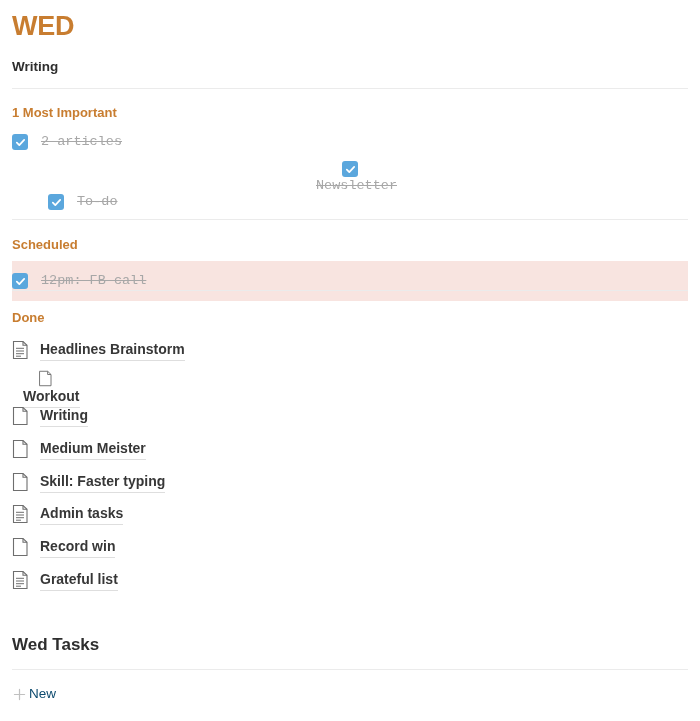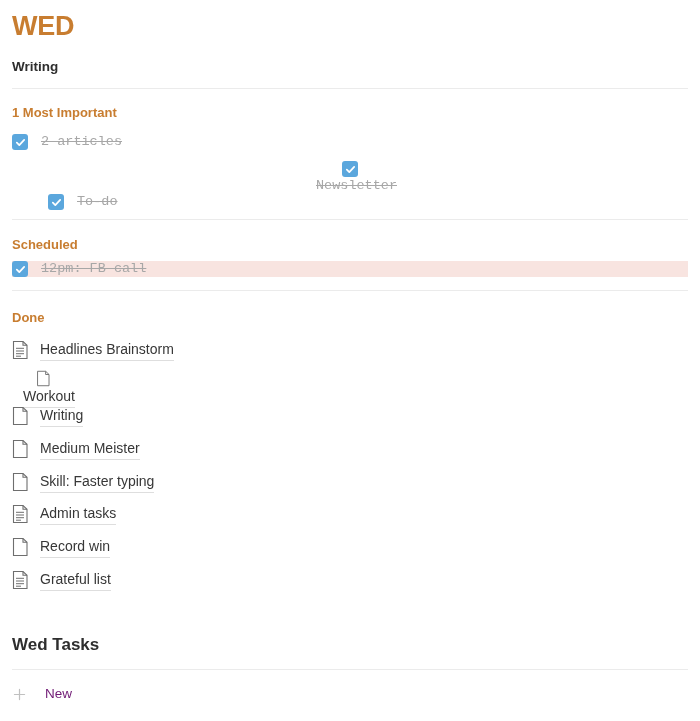--- a/index.html
+++ b/index.html
@@ -63,21 +63,21 @@
     position: absolute;
     left: 12px;
     width: 676px;
     height: 22px;
     display: flex;
     align-items: center;
   }
   .cb-row.highlight {
     background: #f8e4e0;
     width: 676px;
-    height: 16px;
+    height: 40px;
   }
   .checkbox {
     width: 16px;
     height: 16px;
     border-radius: 3px;
     background: #5ba7dd;
     flex: 0 0 16px;
     display: flex;
     align-items: center;
     justify-content: center;
@@ -103,21 +103,21 @@
   }
   .doc-icon {
     width: 17px;
     height: 20px;
     flex: 0 0 17px;
     display: block;
   }
   .done-label {
     margin-left: 11px;
     font-size: 14px;
-    font-weight: normal;
+    font-weight: bold;
     color: #373737;
     line-height: 19px;
     border-bottom: 1px solid #dedede;
     padding-bottom: 1px;
   }
 
   
   .block-title {
     position: absolute;
     left: 12px;
@@ -133,23 +133,23 @@
     display: flex;
     align-items: center;
   }
   .plus-icon {
     width: 15px;
     height: 15px;
     flex: 0 0 15px;
     display: block;
   }
   .new-label {
-    margin-left: 18px;
+    margin-left: 2px;
     font-size: 13.5px;
-    color: #701a75;
+    color: #0c4a6e;
     line-height: 18px;
   }
 </style>
 </head>
 <body>
 
 <div class="page">
 
   <div class="day-title">WED</div>
   <div class="subtitle">Writing</div>

